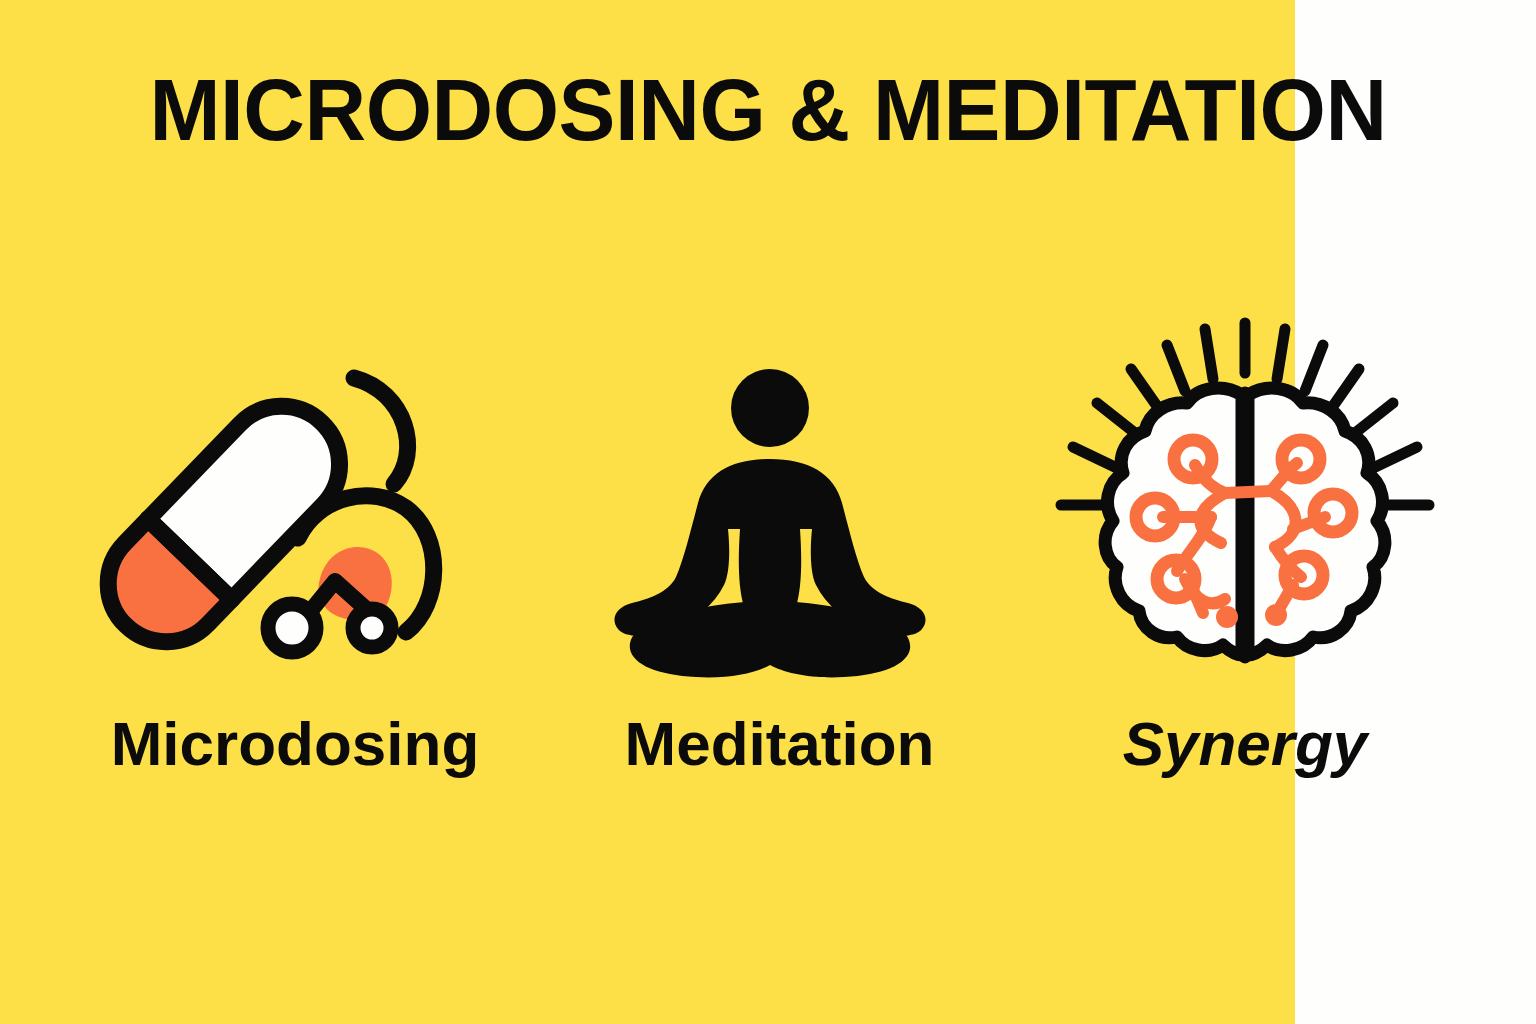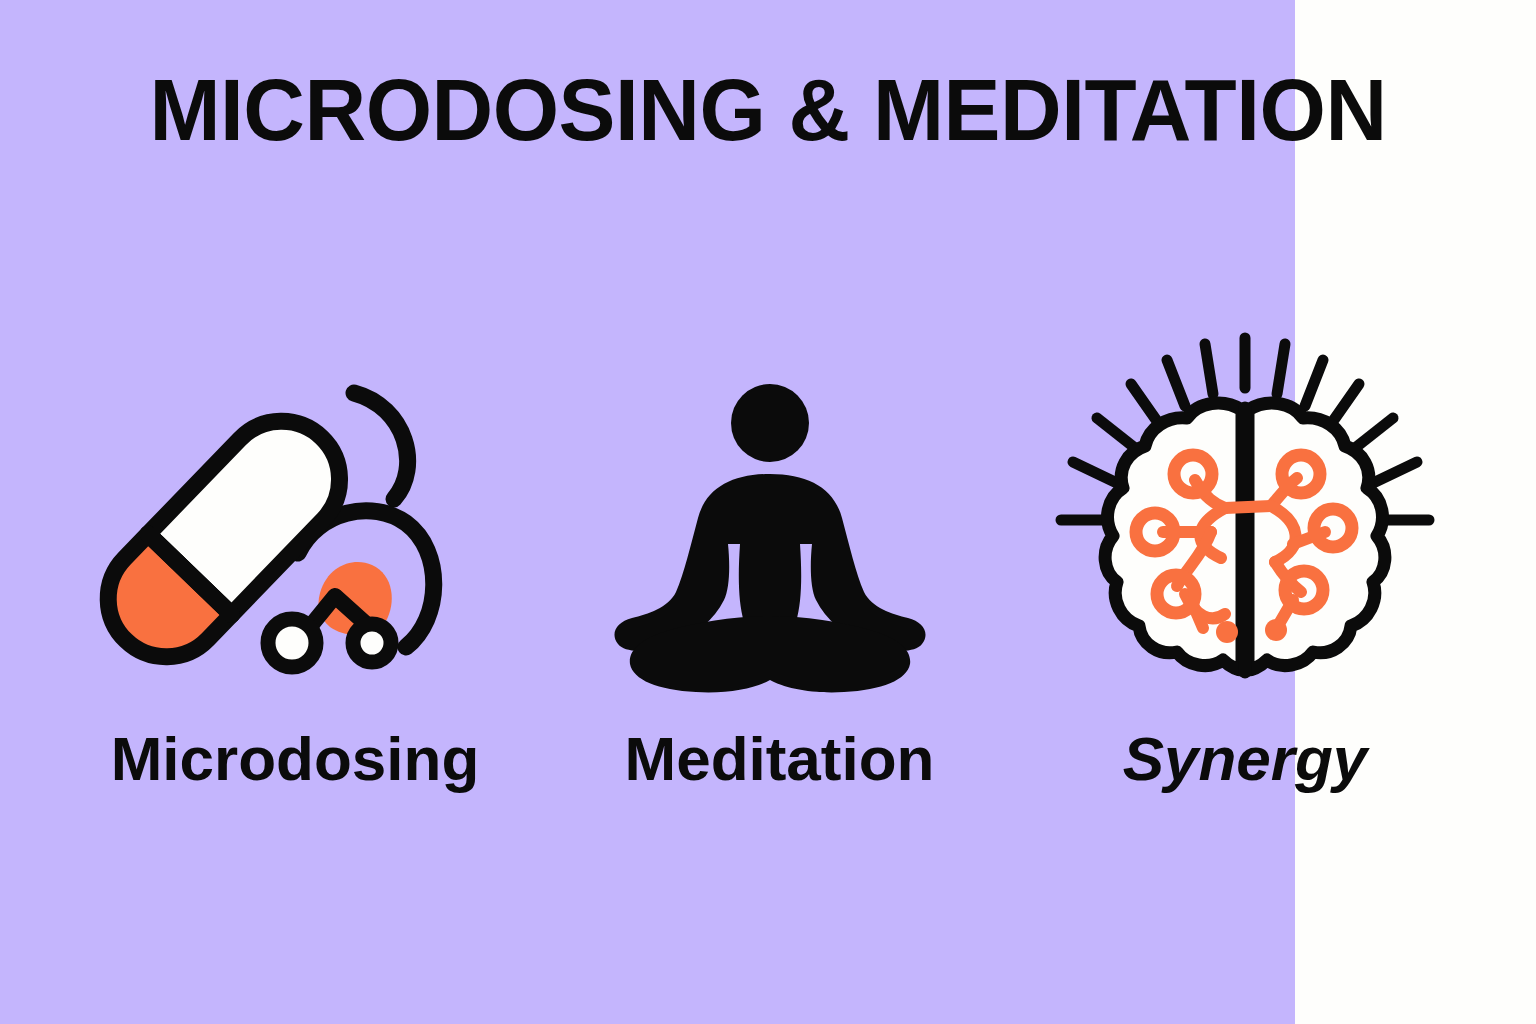--- a/index.html
+++ b/index.html
@@ -12,21 +12,21 @@
     height: 1024px;
     background: #fefefc;
     font-family: "Liberation Sans", "DejaVu Sans", sans-serif;
     overflow: hidden;
   }
 
   #poster {
     position: relative;
     width: 1295px;
     height: 1024px;
-    background: #c4b5fd;
+    background: #fde047;
   }
 
   
   .title {
     position: absolute;
     left: 0;
     top: 66px;
     width: 1536px;
     text-align: center;
     font-size: 88px;
@@ -41,21 +41,21 @@
 
   
   .cards {
     position: absolute;
     left: 90px;
     top: 290px;
     width: 1360px;
     height: 470px;
     display: flex;
     flex-direction: row;
-    align-items: flex-end;
+    align-items: center;
     justify-content: space-between;
   }
 
   .card {
     width: 430px;
     display: flex;
     flex-direction: column;
     align-items: center;
   }
 

